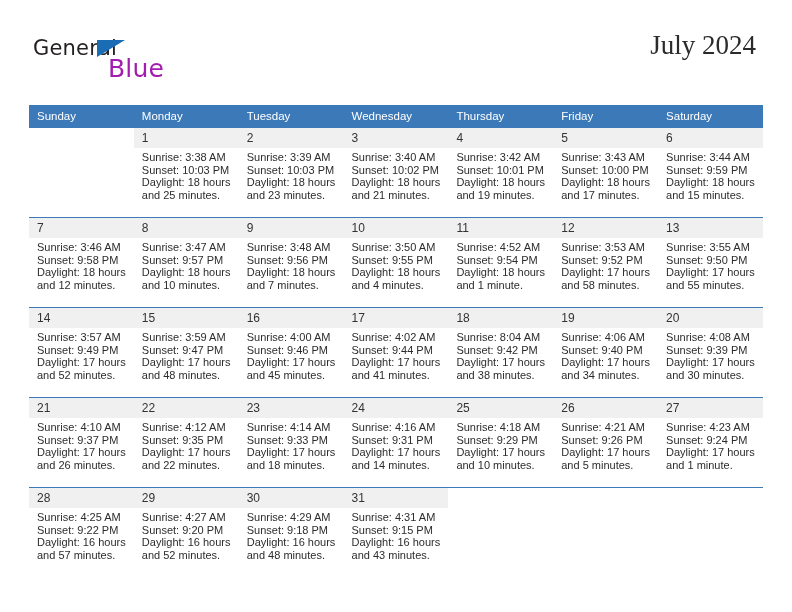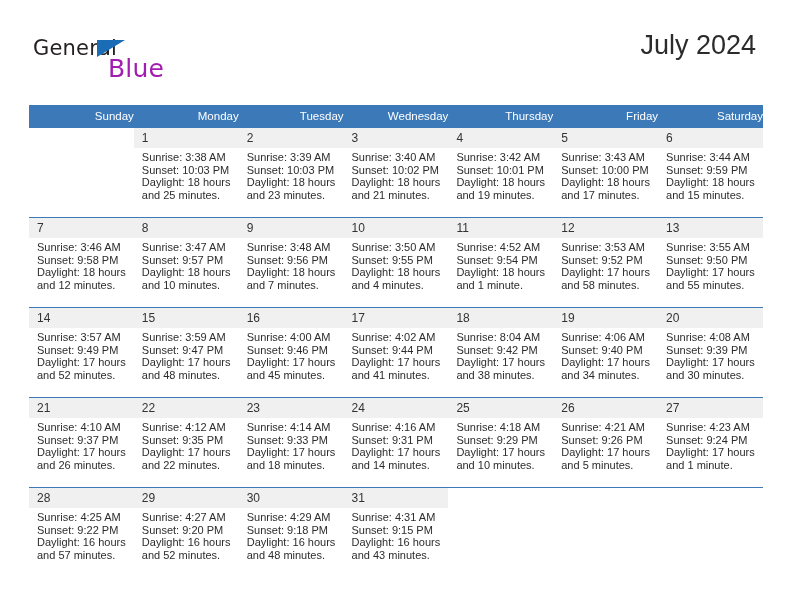--- a/index.html
+++ b/index.html
@@ -58,20 +58,21 @@
     top: 4px;
     width: 0; height: 0;
     border-left: 28px solid #1a6cb5;
     border-bottom: 17px solid transparent;
   }
   .title-block {
     position: absolute;
     right: 36px;
     top: 28px;
     text-align: right;
+    font-family: Liberation Serif, serif;
   }
   .cal-title {
     font-size: 27px;
     font-weight: normal;
     color: #2b2b2b;
     line-height: 34px;
     white-space: nowrap;
   }
   .cal-subtitle {
     margin-top: 6px;
@@ -93,21 +94,21 @@
     table-layout: fixed;
     width: 734px;
   }
   table.cal col { width: 104.857px; }
 
   thead th {
     background: #3b79b8;
     color: #ffffff;
     font-size: 11.5px;
     font-weight: normal;
-    text-align: right;
+    text-align: left;
     padding: 5px 0 5px 8px;
     height: 11px;
     line-height: 12px;
     white-space: nowrap;
   }
 
   tbody td {
     vertical-align: top;
     padding: 0;
     border-top: 1px solid #3b79b8;

